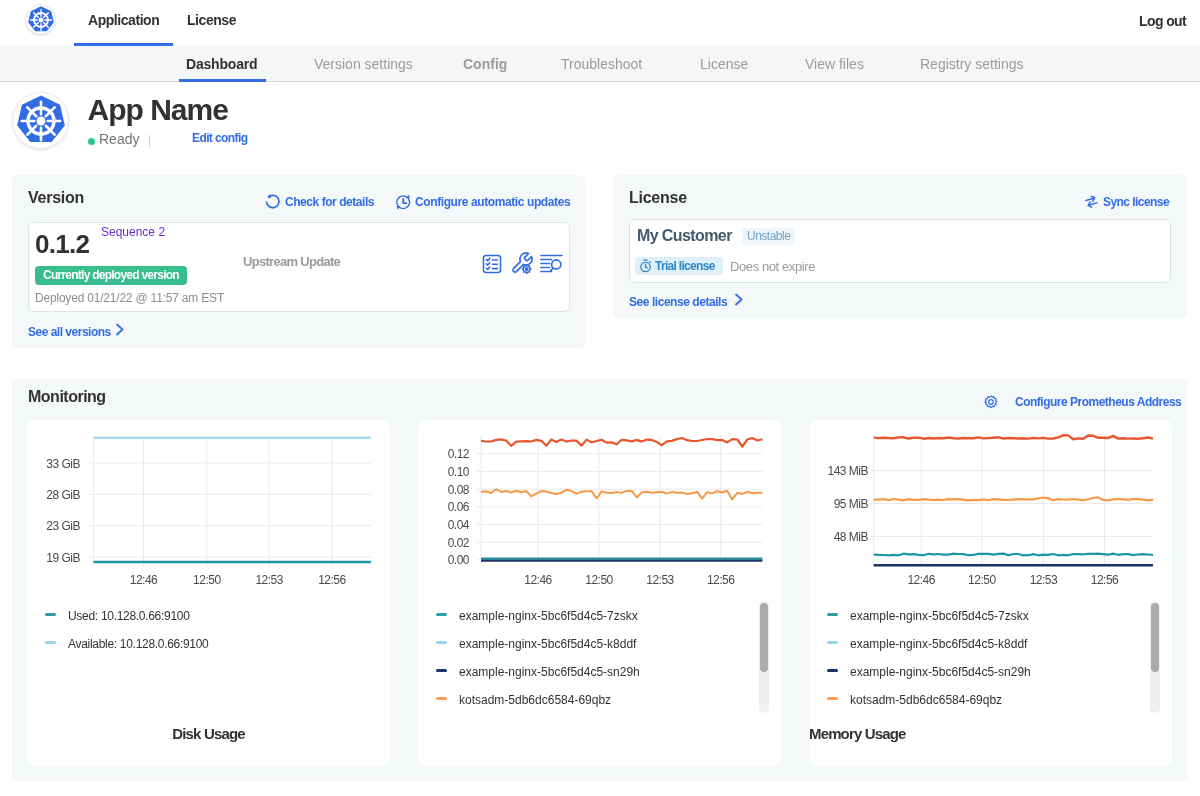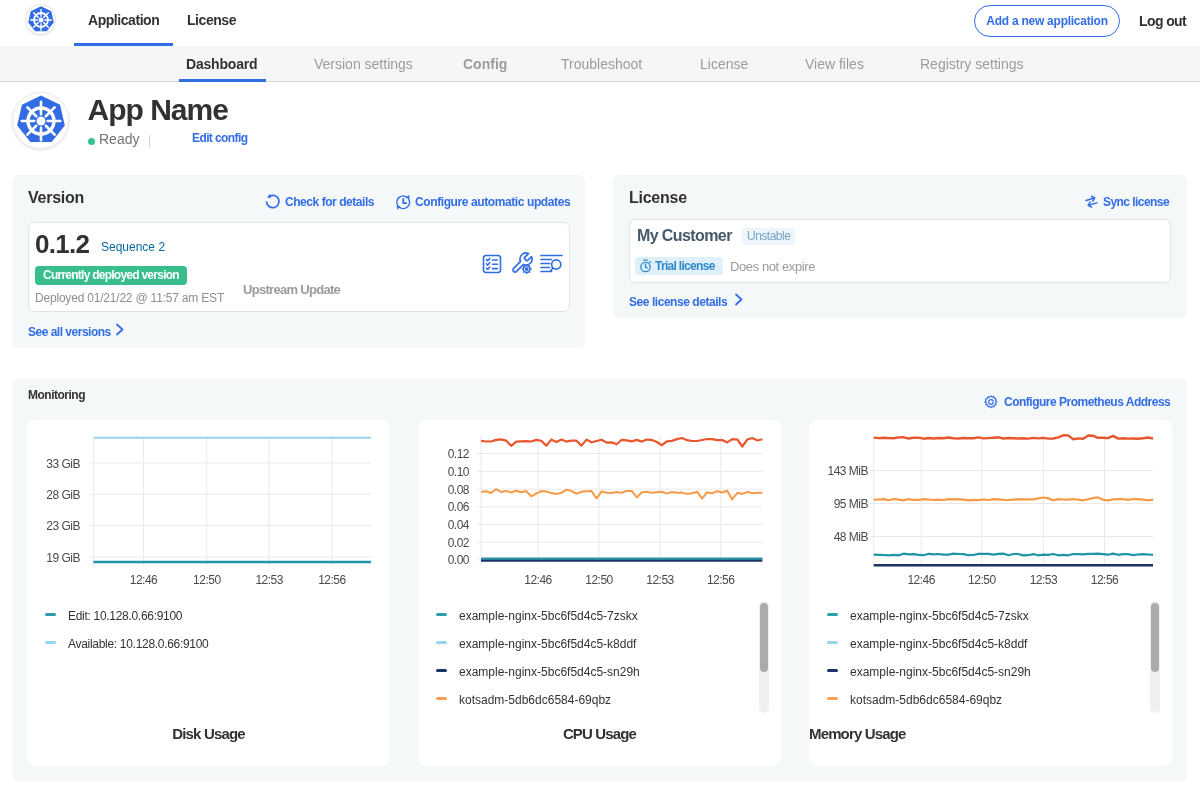--- a/index.html
+++ b/index.html
@@ -25,21 +25,20 @@
     <line x1="50.0" y1="63.0" x2="50.0" y2="87.0"></line>
     <line x1="40.8" y1="59.2" x2="23.8" y2="76.2"></line>
     <line x1="37.0" y1="50.0" x2="13.0" y2="50.0"></line>
     <line x1="40.8" y1="40.8" x2="23.8" y2="23.8"></line>
   </g>
   <circle cx="50" cy="50" r="8.5" fill="#fff"></circle>
 </svg>
 <div class="abs" style="left:88px;top:12px;font-size:14px;font-weight:bold;letter-spacing:-.45px;color:#323232;">Application</div>
 <div class="abs" style="left:74px;top:43px;width:99px;height:3px;background:#326de6;"></div>
 <div class="abs" style="left:187px;top:12px;font-size:14px;font-weight:bold;letter-spacing:-.45px;color:#323232;">License</div>
-<div class="abs" style="left:974px;top:5px;width:146px;height:32px;border:1px solid #326de6;border-radius:17px;background:#fff;text-align:center;line-height:30px;font-size:12px;font-weight:bold;letter-spacing:-.25px;color:#326de6;">Add a new application</div>
 <div class="abs" style="left:1139px;top:13px;font-size:14px;font-weight:bold;letter-spacing:-.6px;color:#323232;">Log out</div>
 
 <div class="abs" style="left:0;top:46px;width:1200px;height:36px;background:#f5f6f7;border-bottom:1px solid #d5d8da;"></div>
 <div class="abs" style="left:186px;top:56px;font-size:14px;font-weight:bold;letter-spacing:-.2px;color:#323232;">Dashboard</div>
 <div class="abs" style="left:179px;top:79px;width:87px;height:3px;background:#326de6;"></div>
 <div class="abs" style="left:314px;top:56px;font-size:14px;color:#9b9b9b;">Version settings</div>
 <div class="abs" style="left:463px;top:56px;font-size:14px;color:#9b9b9b;font-weight:bold;">Config</div>
 <div class="abs" style="left:561px;top:56px;font-size:14px;color:#9b9b9b;">Troubleshoot</div>
 <div class="abs" style="left:700px;top:56px;font-size:14px;color:#9b9b9b;">License</div>
 <div class="abs" style="left:805px;top:56px;font-size:14px;color:#9b9b9b;">View files</div>
@@ -77,24 +76,24 @@
 <svg class="abs" style="left:395px;top:193px;" width="17" height="17" viewBox="0 0 17 17" fill="none" stroke="#326de6" stroke-width="1.5" stroke-linecap="round" stroke-linejoin="round">
   <path d="M13.66 6.05 A6.3 6.3 0 0 1 4.15 14.03"></path>
   <path d="M2.74 12.35 A6.3 6.3 0 0 1 12.25 4.37"></path>
   <polygon points="11.0,5.3 14.9,5.4 13.7,1.7" fill="#326de6" stroke="none"></polygon>
   <polygon points="5.4,13.1 1.5,13.0 2.7,16.7" fill="#326de6" stroke="none"></polygon>
   <path d="M8.3 5.9 V10.2 H11.2" stroke-width="1.8"></path>
 </svg>
 <div class="abs" style="left:415px;top:192px;"><span class="link" style="letter-spacing:-.4px;">Configure automatic updates</span></div>
 <div class="abs" style="left:28px;top:222px;width:542px;height:90px;background:#fff;border:1px solid #dfe3e6;border-radius:6px;"></div>
 <div class="abs" style="left:35px;top:229px;font-size:26px;font-weight:bold;letter-spacing:-.7px;color:#323232;">0.1.2</div>
-<div class="abs" style="left:101px;top:240px;font-size:12px;color:#0369a1;">Sequence 2</div>
+<div class="abs" style="left:101px;top:225px;font-size:12px;color:#6d28d9;">Sequence 2</div>
 <div class="abs" style="left:35px;top:266px;height:19px;background:#38bd8c;border-radius:4px;color:#fff;font-size:12px;font-weight:bold;letter-spacing:-.75px;line-height:19px;padding:0 8px;">Currently deployed version</div>
 <div class="abs" style="left:35px;top:291px;font-size:12px;letter-spacing:-.2px;color:#8e8e8e;">Deployed 01/21/22 @ 11:57 am EST</div>
-<div class="abs" style="left:243px;top:254px;font-size:13px;font-weight:bold;letter-spacing:-.7px;color:#9b9b9b;margin-top:28px;">Upstream Update</div>
+<div class="abs" style="left:243px;top:254px;font-size:13px;font-weight:bold;letter-spacing:-.7px;color:#9b9b9b;">Upstream Update</div>
 
 <svg class="abs" style="left:482px;top:254px;" width="20" height="20" viewBox="0 0 20 20" fill="none" stroke="#326de6" stroke-width="1.6" stroke-linecap="round" stroke-linejoin="round">
   <rect x="1.5" y="1.5" width="17" height="17" rx="2.5"></rect>
   <path d="M4.5 5.6 l1.2 1.2 2-2.4"></path>
       <line x1="10.5" y1="6" x2="15.5" y2="6"></line>
   <path d="M4.5 9.9 l1.2 1.2 2-2.4"></path>
       <line x1="10.5" y1="10.3" x2="15.5" y2="10.3"></line>
   <path d="M4.5 14.2 l1.2 1.2 2-2.4"></path>
       <line x1="10.5" y1="14.6" x2="15.5" y2="14.6"></line>
 </svg>
@@ -151,26 +150,26 @@
   <line x1="4.8" y1="1.2" x2="8.2" y2="1.2"></line>
   <line x1="10.4" y1="2.6" x2="11.4" y2="3.6"></line>
 </svg>
 <div class="abs" style="left:730px;top:259px;font-size:13px;letter-spacing:-.4px;color:#9b9b9b;">Does not expire</div>
 <div class="abs" style="left:629px;top:292px;"><span class="link" style="letter-spacing:-.45px;">See license details</span></div>
 <svg class="abs" style="left:733px;top:293px;" width="11" height="13" viewBox="0 0 11 13" fill="none" stroke="#326de6" stroke-width="1.8" stroke-linecap="round" stroke-linejoin="round">
       <path d="M3 1.5 L8.5 6.5 L3 11.5"></path>
     </svg>
 
 <div class="abs" style="left:12px;top:379px;width:1175px;height:402px;background:#f4f8f9;border-radius:6px;"></div>
-<div class="abs" style="left:28px;top:388px;font-size:12px;font-weight:bold;letter-spacing:-.5px;color:#323232;">Monitoring</div>
+<div class="abs" style="left:28px;top:388px;font-size:16px;font-weight:bold;letter-spacing:-.5px;color:#323232;">Monitoring</div>
 <svg class="abs" style="left:984px;top:395px;" width="14" height="14" viewBox="0 0 24 24" fill="none" stroke="#326de6" stroke-width="2" stroke-linecap="round" stroke-linejoin="round">
   <path d="M12 1.5 l2.1 2.1 2.9-.8.8 2.9 2.9.8-.8 2.9 2.1 2.1-2.1 2.1.8 2.9-2.9.8-.8 2.9-2.9-.8-2.1 2.1-2.1-2.1-2.9.8-.8-2.9-2.9-.8.8-2.9L1.5 12l2.1-2.1-.8-2.9 2.9-.8.8-2.9 2.9.8Z"></path>
   <circle cx="12" cy="12" r="4"></circle>
 </svg>
-<div class="abs" style="left:1004px;top:392px;"><span class="link" style="letter-spacing:-.5px;">Configure Prometheus Address</span></div>
+<div class="abs" style="left:1004px;top:392px;"><span class="link" style="letter-spacing:-.5px;margin-left:11px;">Configure Prometheus Address</span></div>
 
 <div class="abs" style="left:27px;top:420px;width:363px;height:346px;background:#fff;border-radius:8px;"></div>
 <div class="abs" style="left:418px;top:420px;width:363px;height:346px;background:#fff;border-radius:8px;"></div>
 <div class="abs" style="left:809px;top:420px;width:363px;height:346px;background:#fff;border-radius:8px;"></div>
 
 <svg class="abs" style="left:27px;top:420px;" width="363" height="175" id="svg-disk">
 <line x1="62.5" y1="43" x2="344" y2="43" stroke="#e9e9e9" stroke-width="1"></line>
 <line x1="62.5" y1="74.3" x2="344" y2="74.3" stroke="#e9e9e9" stroke-width="1"></line>
 <line x1="62.5" y1="105.6" x2="344" y2="105.6" stroke="#e9e9e9" stroke-width="1"></line>
 <line x1="62.5" y1="137" x2="344" y2="137" stroke="#e9e9e9" stroke-width="1"></line>
@@ -235,36 +234,35 @@
 <text x="59" y="55.0" font-size="12" letter-spacing="-0.5" fill="#4a4a4a" text-anchor="end" font-family="Liberation Sans, sans-serif">143 MiB</text>
 <text x="59" y="88.0" font-size="12" letter-spacing="-0.5" fill="#4a4a4a" text-anchor="end" font-family="Liberation Sans, sans-serif">95 MiB</text>
 <text x="59" y="121.0" font-size="12" letter-spacing="-0.5" fill="#4a4a4a" text-anchor="end" font-family="Liberation Sans, sans-serif">48 MiB</text>
 <text x="112.2" y="164" font-size="12" letter-spacing="-0.5" fill="#4a4a4a" text-anchor="middle" font-family="Liberation Sans, sans-serif">12:46</text>
 <text x="172.8" y="164" font-size="12" letter-spacing="-0.5" fill="#4a4a4a" text-anchor="middle" font-family="Liberation Sans, sans-serif">12:50</text>
 <text x="234.4" y="164" font-size="12" letter-spacing="-0.5" fill="#4a4a4a" text-anchor="middle" font-family="Liberation Sans, sans-serif">12:53</text>
 <text x="295.5" y="164" font-size="12" letter-spacing="-0.5" fill="#4a4a4a" text-anchor="middle" font-family="Liberation Sans, sans-serif">12:56</text>
 </svg>
 
 <div class="abs" style="left:45px;top:613px;width:11px;height:3px;border-radius:2px;background:#2a9fa9;"></div>
-<div class="abs" style="left:68px;top:609px;font-size:12px;letter-spacing:-.3px;color:#323232;">Edit: 10.128.0.66:9100</div>
+<div class="abs" style="left:68px;top:609px;font-size:12px;letter-spacing:-.3px;color:#323232;">Used: 10.128.0.66:9100</div>
 <div class="abs" style="left:45px;top:641px;width:11px;height:3px;border-radius:2px;background:#97d5ee;"></div>
 <div class="abs" style="left:68px;top:637px;font-size:12px;letter-spacing:-.3px;color:#323232;">Available: 10.128.0.66:9100</div>
 <div class="abs" style="left:27px;top:725px;width:363px;text-align:center;font-size:15px;font-weight:bold;letter-spacing:-.85px;color:#323232;">Disk Usage</div>
 
 <div class="abs" style="left:436px;top:613px;width:11px;height:3px;border-radius:2px;background:#2a9fa9;"></div>
 <div class="abs" style="left:459px;top:609px;font-size:12px;color:#323232;">example-nginx-5bc6f5d4c5-7zskx</div>
 <div class="abs" style="left:436px;top:641px;width:11px;height:3px;border-radius:2px;background:#97d5ee;"></div>
 <div class="abs" style="left:459px;top:637px;font-size:12px;color:#323232;">example-nginx-5bc6f5d4c5-k8ddf</div>
 <div class="abs" style="left:436px;top:669px;width:11px;height:3px;border-radius:2px;background:#1a3266;"></div>
 <div class="abs" style="left:459px;top:665px;font-size:12px;color:#323232;">example-nginx-5bc6f5d4c5-sn29h</div>
 <div class="abs" style="left:436px;top:697px;width:11px;height:3px;border-radius:2px;background:#f79e53;"></div>
 <div class="abs" style="left:459px;top:693px;font-size:12px;color:#323232;">kotsadm-5db6dc6584-69qbz</div>
 <div class="abs" style="left:759px;top:601px;width:10px;height:112px;background:#efefef;border-radius:5px;"></div>
 <div class="abs" style="left:760px;top:603px;width:8px;height:69px;background:#ababab;border-radius:4px;"></div>
-<div class="abs" style="left:418px;top:725px;width:363px;text-align:center;font-size:15px;font-weight:bold;letter-spacing:-.85px;color:#323232;">CPU Usage</div>
 
 <div class="abs" style="left:827px;top:613px;width:11px;height:3px;border-radius:2px;background:#2a9fa9;"></div>
 <div class="abs" style="left:850px;top:609px;font-size:12px;color:#323232;">example-nginx-5bc6f5d4c5-7zskx</div>
 <div class="abs" style="left:827px;top:641px;width:11px;height:3px;border-radius:2px;background:#97d5ee;"></div>
 <div class="abs" style="left:850px;top:637px;font-size:12px;color:#323232;">example-nginx-5bc6f5d4c5-k8ddf</div>
 <div class="abs" style="left:827px;top:669px;width:11px;height:3px;border-radius:2px;background:#1a3266;"></div>
 <div class="abs" style="left:850px;top:665px;font-size:12px;color:#323232;">example-nginx-5bc6f5d4c5-sn29h</div>
 <div class="abs" style="left:827px;top:697px;width:11px;height:3px;border-radius:2px;background:#f79e53;"></div>
 <div class="abs" style="left:850px;top:693px;font-size:12px;color:#323232;">kotsadm-5db6dc6584-69qbz</div>
 <div class="abs" style="left:1150px;top:601px;width:10px;height:112px;background:#efefef;border-radius:5px;"></div>

